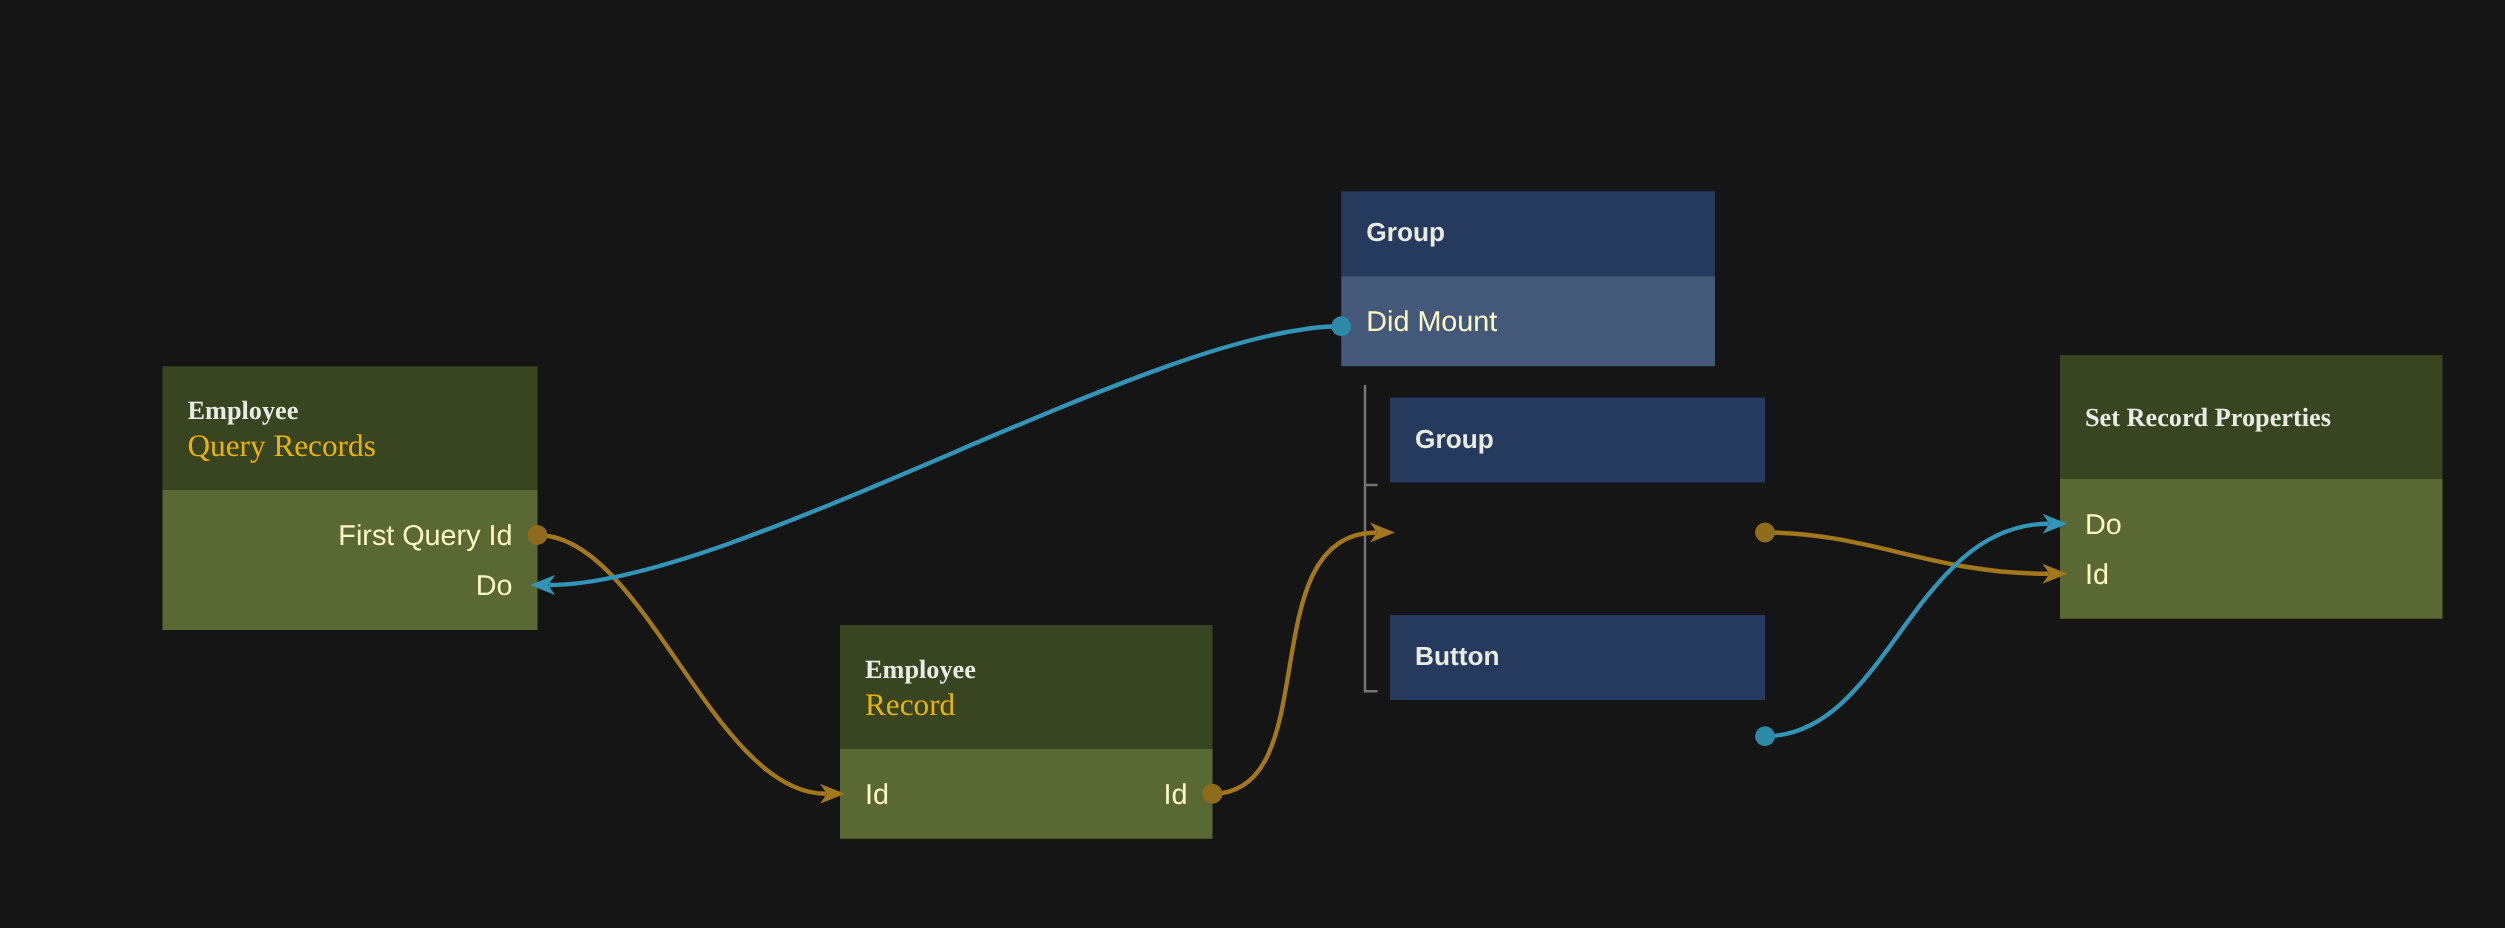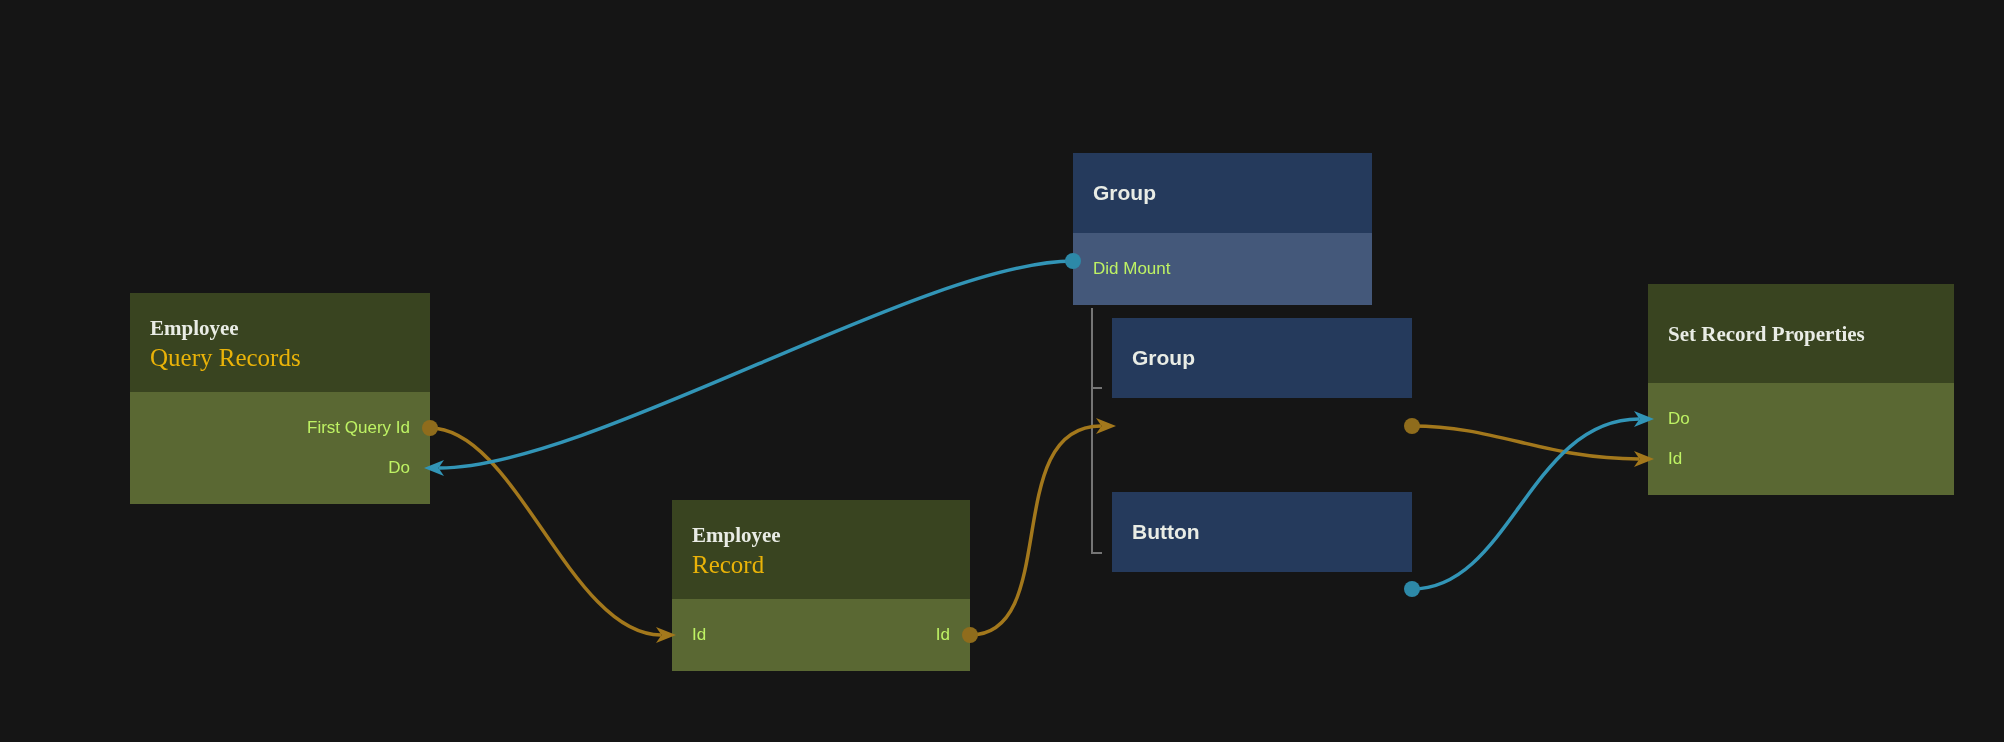--- a/index.html
+++ b/index.html
@@ -16,21 +16,21 @@
   .node {
     position: absolute;
   }
   .node .hd {
     display: flex;
     flex-direction: column;
     justify-content: center;
     padding: 0 20px;
     box-sizing: border-box;
   }
-  .hd1 { height: 80px; }
+  .hd1 { height: 68px; }
   .hd2 { height: 99px; font-family: Liberation Serif, serif; }
   .green .hd { background: #394420; }
   .green .bd { background: #5a6833; }
   .blue  .hd { background: #253a5c; }
   .blue  .bd { background: #44587a; }
   .title {
     font-size: 21px;
     font-weight: 700;
     color: #e9ece5;
     line-height: 30px;
@@ -42,22 +42,22 @@
     color: #eab308;
     line-height: 29px;
   }
   .bd {
     padding: 16px 0;
   }
   .port {
     height: 40px;
     line-height: 40px;
     padding: 0 20px;
-    font-size: 17px;
-    color: #bef264;
+    font-size: 23px;
+    color: #fef9c3;
     box-sizing: border-box;
   }
   .port.r { text-align: right; }
   .port.split { display: flex; justify-content: space-between; }
   svg.edge-layer {
     position: absolute;
     left: 0; top: 0;
     pointer-events: none;
   }
   svg.edge-layer .wire {

